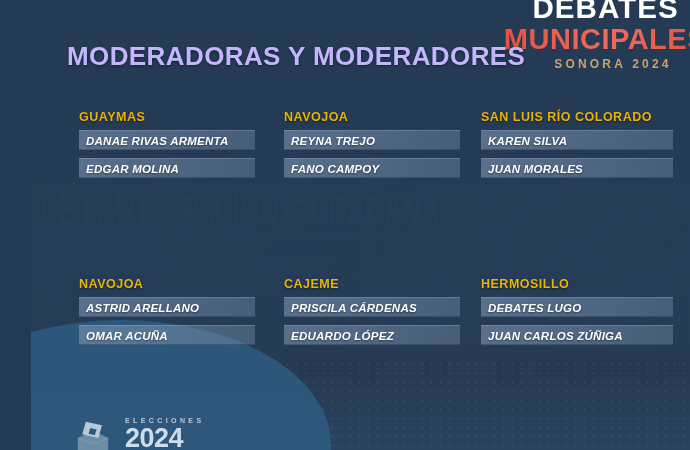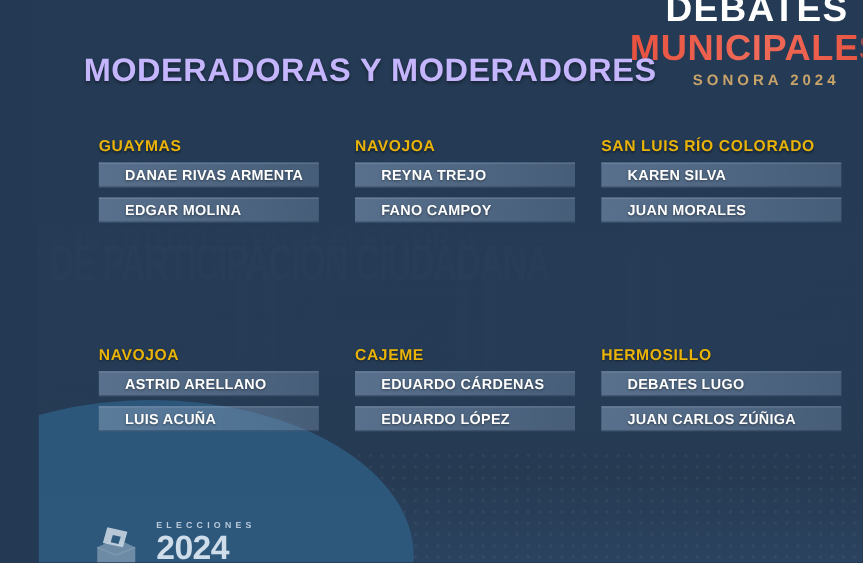--- a/index.html
+++ b/index.html
@@ -113,24 +113,24 @@
   .city{
     font-size:12.5px;font-weight:bold;color:#eab308;letter-spacing:.5px;
     margin-bottom:6px;text-shadow:0 1px 2px rgba(0,0,0,.5);
   }
   .namebar{
     height:20px;line-height:20px;
     background:linear-gradient(to right, rgba(120,145,175,.62), rgba(120,145,175,.40));
     border-top:1px solid rgba(200,215,235,.22);
     border-bottom:1px solid rgba(20,35,55,.30);
     color:#ffffff;font-size:11.5px;font-weight:bold;letter-spacing:.25px;
-    padding-left:21px;margin-bottom:8px;
+    padding-left:7px;margin-bottom:8px;
     box-sizing:border-box;
     text-shadow:0 1px 2px rgba(0,0,0,.45);
-    overflow:hidden;white-space:nowrap;
+    overflow:hidden;white-space:nowrap;font-style:italic;
   }
 
   
   .foot-logo{
     position:absolute;left:44px;bottom:-4px;z-index:7;
     display:flex;align-items:flex-end;gap:14px;
   }
   .ballot-icon{width:36px;height:34px;opacity:.88;}
   .foot-txt{line-height:1;padding-bottom:2px;}
   .foot-txt .e1{
@@ -178,26 +178,26 @@
 
     <div class="col" style="left:450px;top:110px;width:192px;">
       <div class="city">SAN LUIS RÍO COLORADO</div>
       <div class="namebar">KAREN SILVA</div>
       <div class="namebar">JUAN MORALES</div>
     </div>
 
     <div class="col" style="left:48px;top:277px;width:176px;">
       <div class="city">NAVOJOA</div>
       <div class="namebar">ASTRID ARELLANO</div>
-      <div class="namebar">LUIS ACUÑA</div>
+      <div class="namebar">OMAR ACUÑA</div>
     </div>
 
     <div class="col" style="left:253px;top:277px;width:176px;">
       <div class="city">CAJEME</div>
-      <div class="namebar">EDUARDO CÁRDENAS</div>
+      <div class="namebar">PRISCILA CÁRDENAS</div>
       <div class="namebar">EDUARDO LÓPEZ</div>
     </div>
 
     <div class="col" style="left:450px;top:277px;width:192px;">
       <div class="city">HERMOSILLO</div>
       <div class="namebar">DEBATES LUGO</div>
       <div class="namebar">JUAN CARLOS ZÚÑIGA</div>
     </div>
 
   </div>

